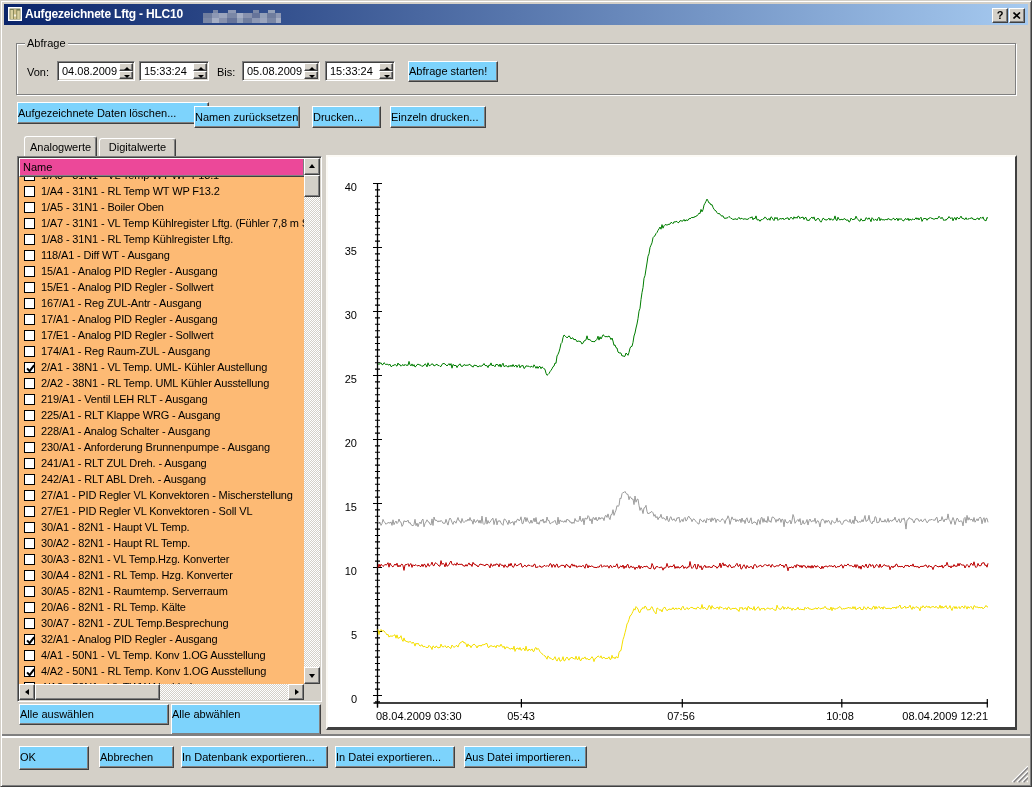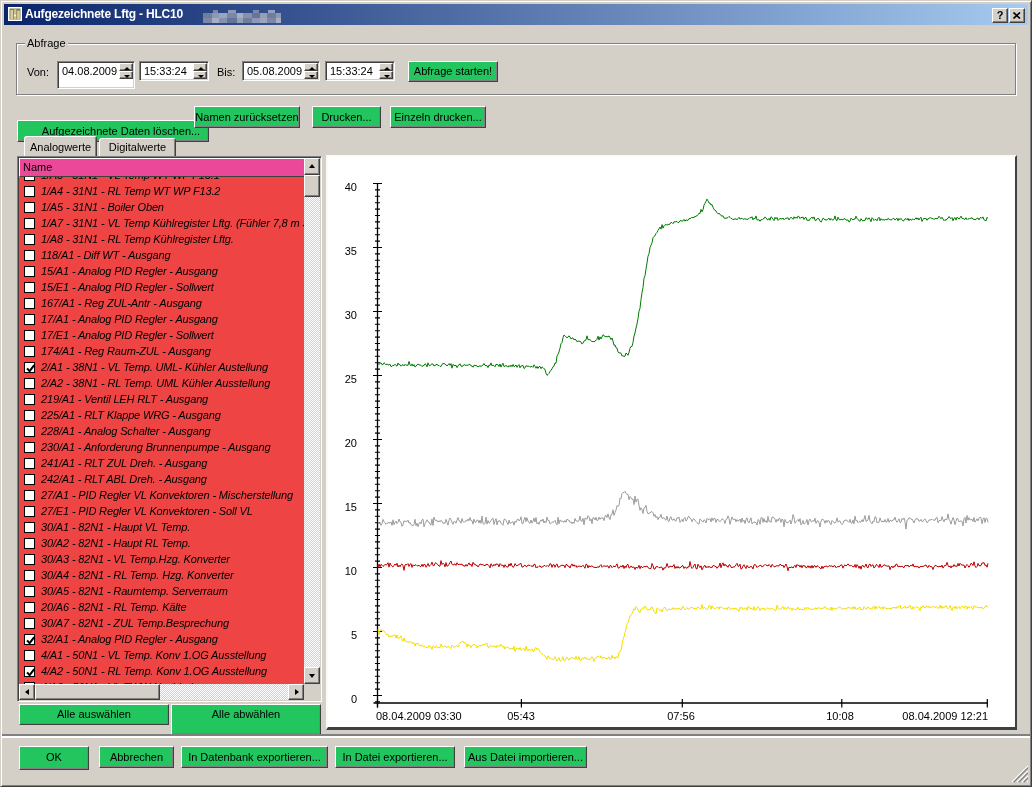--- a/index.html
+++ b/index.html
@@ -23,24 +23,24 @@
   letter-spacing:-0.2px;
 }
 .redact { position:absolute; left:199px; top:4px; height:15px; }
 .capbtn {
   position:absolute; top:4px; width:16px; height:15px; background:#d4d0c8;
   border:1px solid; border-color:#fff #404040 #404040 #fff;
   box-shadow: inset -1px -1px 0 #808080;
   text-align:center; font-weight:bold; font-size:11px; line-height:13px; color:#000;
 }
 .b3 {
-  position:absolute; background:#22c55e;
+  position:absolute; background:#7dd3fc;
   border:1px solid; border-color:#fff #404040 #404040 #fff;
   box-shadow: inset -1px -1px 0 #808080;
-  text-align:center; font-size:11px; color:#000;
+  font-size:11px; color:#000;
 }
 .sunk {
   position:absolute; background:#fff;
   border:1px solid; border-color:#808080 #fff #fff #808080;
   box-shadow: inset 1px 1px 0 #404040, inset -1px -1px 0 #d4d0c8;
 }
 .lbl { position:absolute; font-size:11px; }
 
 .gb-w { position:absolute; left:17px; top:44px; width:1000px; height:52px;
   border:1px solid #fff; }
@@ -64,21 +64,21 @@
   border:1px solid; border-color:#fff #404040 #d4d0c8 #fff;
   border-bottom:none;
   border-radius:3px 3px 0 0;
   box-shadow: inset -1px 0 0 #808080;
 }
 
 .listbox { position:absolute; left:17px; top:156px; width:305px; height:546px; }
 .hdr { position:absolute; left:1px; top:1px; width:286px; height:19px; background:#ec4899;
   border:1px solid; border-color:#fff #404040 #404040 #fff; box-shadow: inset -1px -1px 0 #808080;
   line-height:17px; padding-left:3px; }
-.lrows { position:absolute; left:1px; top:20px; width:286px; height:507px; background:#ef4444; overflow:hidden;font-style:italic; }
+.lrows { position:absolute; left:1px; top:20px; width:286px; height:507px; background:#fdba74; overflow:hidden; }
 .lrow { position:absolute; left:0; height:16px; width:400px; white-space:nowrap; }
 .cb { position:absolute; left:4.5px; top:0.5px; width:11.5px; height:11.5px; background:#fff; border:1.4px solid #000; }
 .rtxt { position:absolute; left:22px; top:0px; line-height:13px; letter-spacing:-0.15px; }
 .ck { position:absolute; left:1px; top:1px; }
 
 .sbtn { position:absolute; background:#d4d0c8; border:1px solid; border-color:#fff #404040 #404040 #fff;
   box-shadow: inset -1px -1px 0 #808080; }
 .track { background:repeating-conic-gradient(#ffffff 0% 25%, #d4d0c8 0% 50%) 0 0/2px 2px; }
 .thumb { position:absolute; background:#d4d0c8; border:1px solid; border-color:#fff #404040 #404040 #fff;
   box-shadow: inset -1px -1px 0 #808080; }
@@ -134,21 +134,21 @@
    <svg width="8" height="7" style="margin-top:3px">
         <path d="M0.5,0.5 L7,6.5 M7,0.5 L0.5,6.5" stroke="#000" stroke-width="1.6"></path>
       </svg>
  </div>
 </div>
 
 <div class="gb-w"></div>
 <div class="gb-g"></div>
 <div class="gb-lbl">Abfrage</div>
 <div class="lbl" style="left:27px;top:66px;">Von:</div>
-<div class="sunk" style="left:57px;top:61px;width:78px;height:28px;">
+<div class="sunk" style="left:57px;top:61px;width:78px;height:20px;">
   <div class="edittxt">04.08.2009</div>
   <div class="spin">
       <div class="up">
         <i></i>
       </div>
       <div class="dn">
         <i></i>
       </div>
     </div>
 </div>
@@ -181,21 +181,21 @@
       <div class="up">
         <i></i>
       </div>
       <div class="dn">
         <i></i>
       </div>
     </div>
 </div>
 <div class="b3" style="left:408px;top:61px;width:90px;height:21px;line-height:19px;">Abfrage starten!</div>
 
-<div class="b3" style="left:17px;top:120px;width:192px;height:22px;line-height:20px;padding-left:16px;">Aufgezeichnete Daten löschen...</div>
+<div class="b3" style="left:17px;top:102px;width:192px;height:22px;line-height:20px;">Aufgezeichnete Daten löschen...</div>
 <div class="b3" style="left:194px;top:106px;width:106px;height:22px;line-height:20px;">Namen zurücksetzen</div>
 <div class="b3" style="left:312px;top:106px;width:69px;height:22px;line-height:20px;">Drucken...</div>
 <div class="b3" style="left:390px;top:106px;width:96px;height:22px;line-height:20px;">Einzeln drucken...</div>
 
 <div class="tab" style="left:24px;top:136px;width:73px;height:20px;line-height:20px;">Analogwerte</div>
 <div class="tab" style="left:99px;top:138px;width:77px;height:18px;line-height:17px;">Digitalwerte</div>
 
 <div class="sunk listbox" style="background:#d4d0c8;">
 <div class="hdr">Name</div>
 <div class="lrows" id="lrows">

